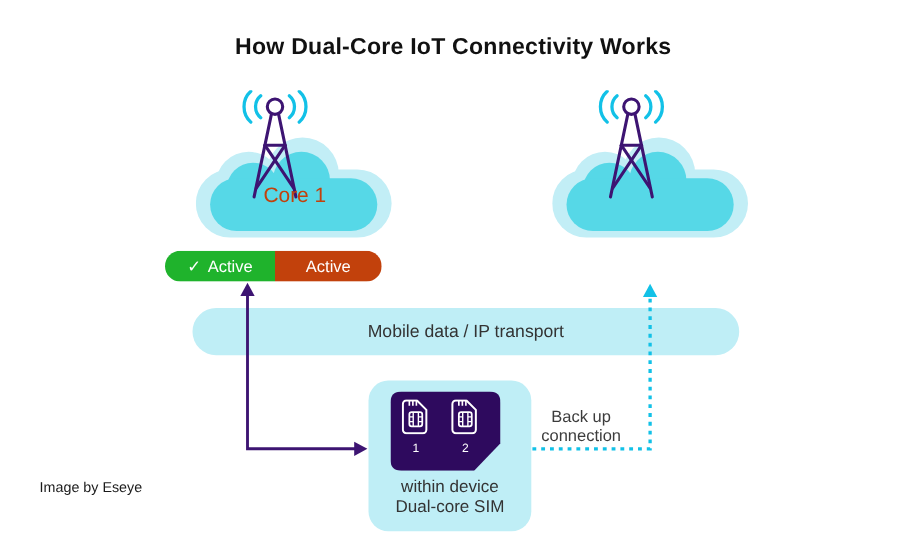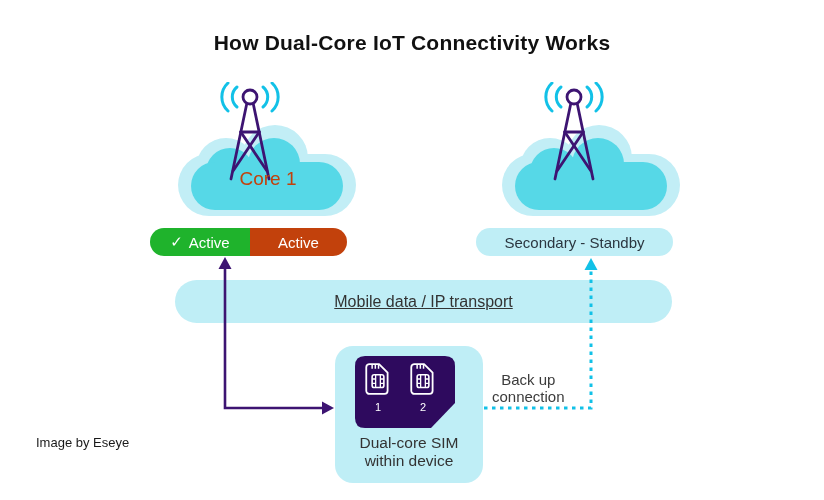--- a/index.html
+++ b/index.html
@@ -15,21 +15,21 @@
   .core-label{width:180px;text-align:center;font-size:19px;color:#c2410c;top:168px;font-weight:500;}
   
   .pill{height:28px;border-radius:14px;display:flex;align-items:center;overflow:hidden;font-size:15px;}
   #pill-core1{left:150px;top:228px;width:197px;color:#fff;font-weight:500;}
   #pill-core1 .seg{height:100%;display:flex;align-items:center;justify-content:center;gap:6px;}
   #seg-primary{width:100px;background:#1fb32c;}
   #seg-active{width:97px;background:#c2410c;}
   #pill-core2{left:476px;top:228px;width:197px;background:#bfeef6;color:#2b3640;justify-content:center;font-weight:500;}
   
   #transport-bar{left:175px;top:280px;width:497px;height:43px;border-radius:22px;background:#bfeef6;
-    display:flex;align-items:center;justify-content:center;font-size:16px;color:#333;font-weight:500;text-decoration:underline;}
+    display:flex;align-items:center;justify-content:center;font-size:16px;color:#333;font-weight:500;}
   
   #sim-box{left:335px;top:346px;width:148px;height:137px;border-radius:18px;background:#bfeef6;}
   #sim-card{left:20px;top:10px;width:100px;height:72px;}
   #sim-card svg.card-bg{position:absolute;left:0;top:0;}
   .sim-slot{position:absolute;top:7px;width:28px;text-align:center;}
   #slot-1{left:9px;}
   #slot-2{left:54px;}
   .sim-slot .num{display:block;color:#fff;font-size:11px;margin-top:2px;font-weight:500;}
   #sim-caption{left:0;top:88px;width:148px;text-align:center;font-size:15.5px;line-height:18px;color:#333;font-weight:500;}
   
@@ -100,23 +100,20 @@
   <div id="pill-core1" class="pill abs">
     <div id="seg-primary" class="seg">
       <span>✓</span>
       <span>Active</span>
     </div>
     <div id="seg-active" class="seg">
       <span>Active</span>
     </div>
   </div>
 
-  <div id="pill-core2" class="pill abs">
-    <span>Secondary - Standby</span>
-  </div>
 
   <div id="transport-bar" class="abs">
     <span>Mobile data / IP transport</span>
   </div>
 
   <div id="sim-box" class="abs">
     <div id="sim-card" class="abs">
       <svg class="card-bg" width="100" height="72" viewBox="0 0 100 72">
         <path d="M10 0 H90 Q100 0 100 10 V47 L76 72 H10 Q0 72 0 62 V10 Q0 0 10 0 Z" fill="#2e0a5e"></path>
       </svg>
@@ -133,22 +130,22 @@
         <svg width="26" height="32" viewBox="0 0 24 30" fill="none" stroke="#ffffff" stroke-width="1.7" stroke-linejoin="round">
           <path d="M4 1 H13 L21 9 V26 A3 3 0 0 1 18 29 H4 A3 3 0 0 1 1 26 V4 A3 3 0 0 1 4 1 Z"></path>
           <path d="M6.5 1 V5.5 M9.5 1 V5.5 M12.5 1 V5.5" stroke-width="1.4"></path>
           <rect x="6.5" y="11" width="11" height="12" rx="2" stroke-width="1.5"></rect>
           <path d="M9.8 11 V23 M14.2 11 V23 M6.5 15 H9.8 M6.5 19 H9.8 M14.2 15 H17.5 M14.2 19 H17.5" stroke-width="1.2"></path>
         </svg>
         <span class="num">2</span>
       </div>
     </div>
     <div id="sim-caption" class="abs">
+      <div>within device</div>
       <div>Dual-core SIM</div>
-      <div>within device</div>
     </div>
   </div>
 
   <div id="backup-label" class="abs">
     <div>Back up</div>
     <div>connection</div>
   </div>
 
   <svg id="arrows" class="abs" viewBox="0 0 824 500">
     <g>

